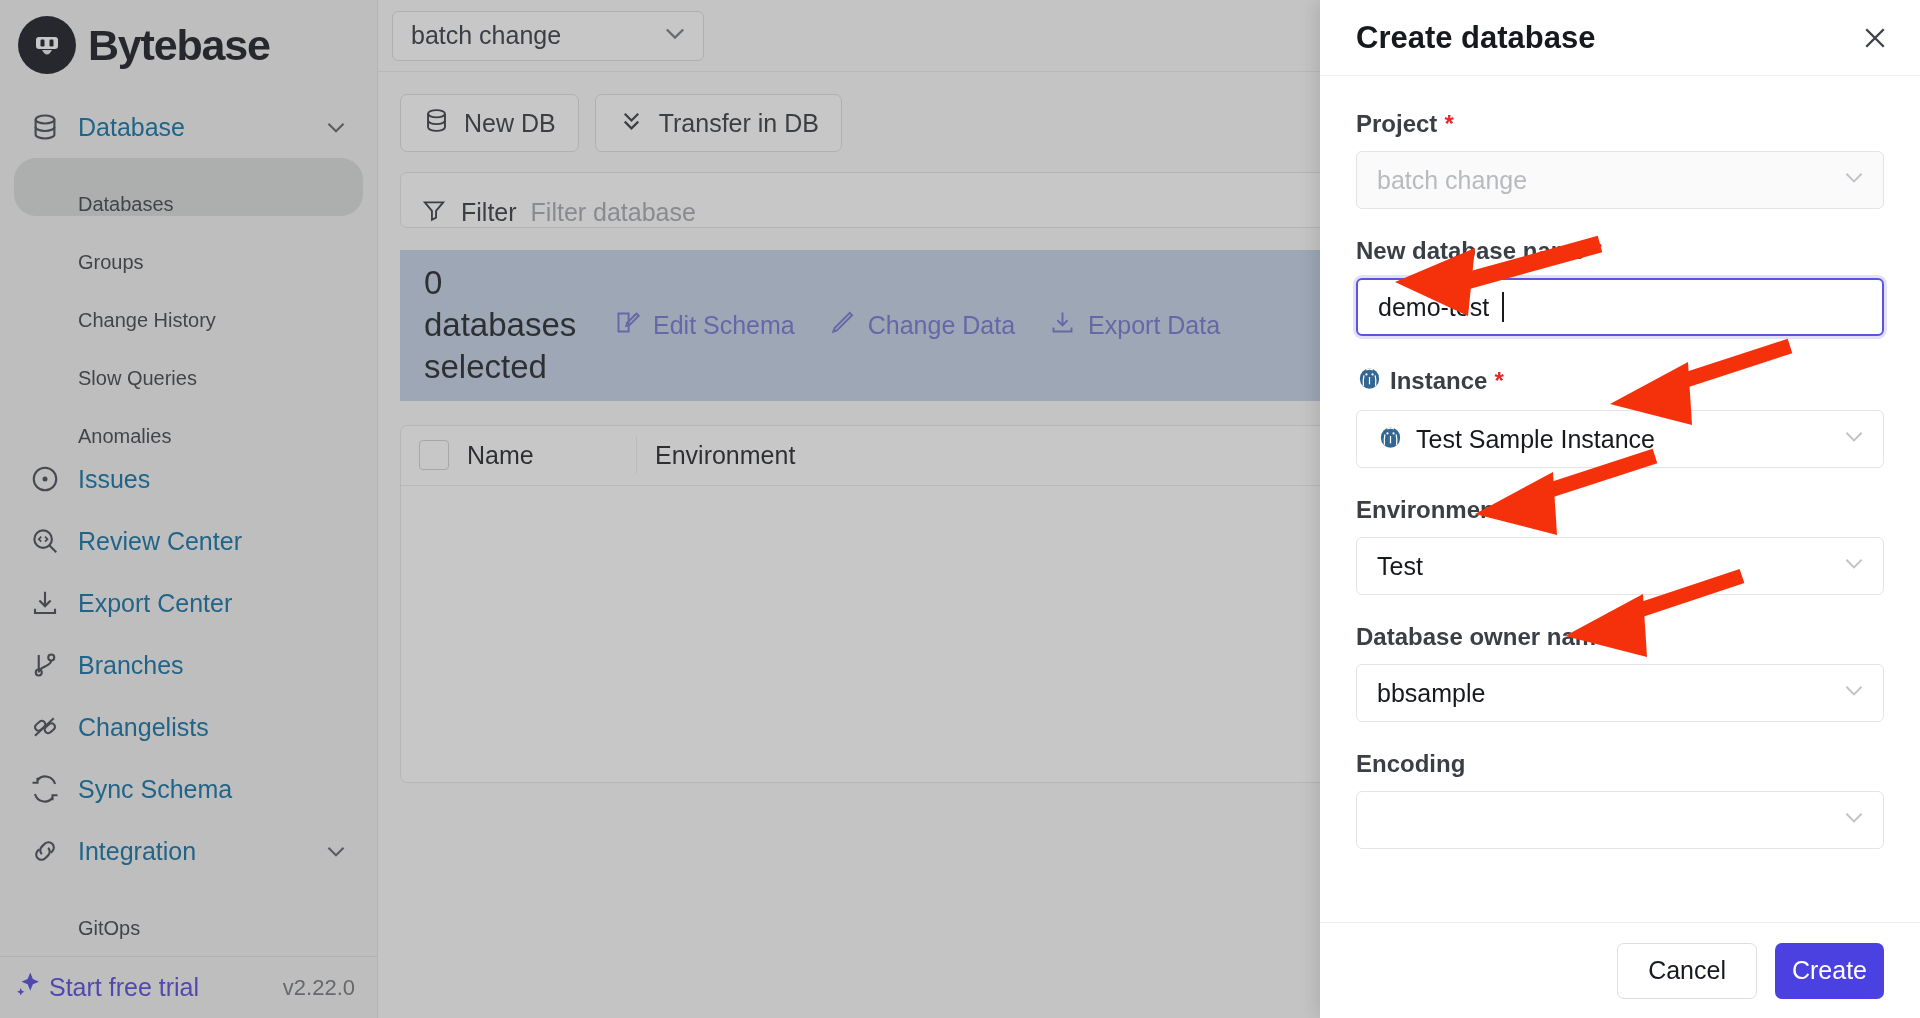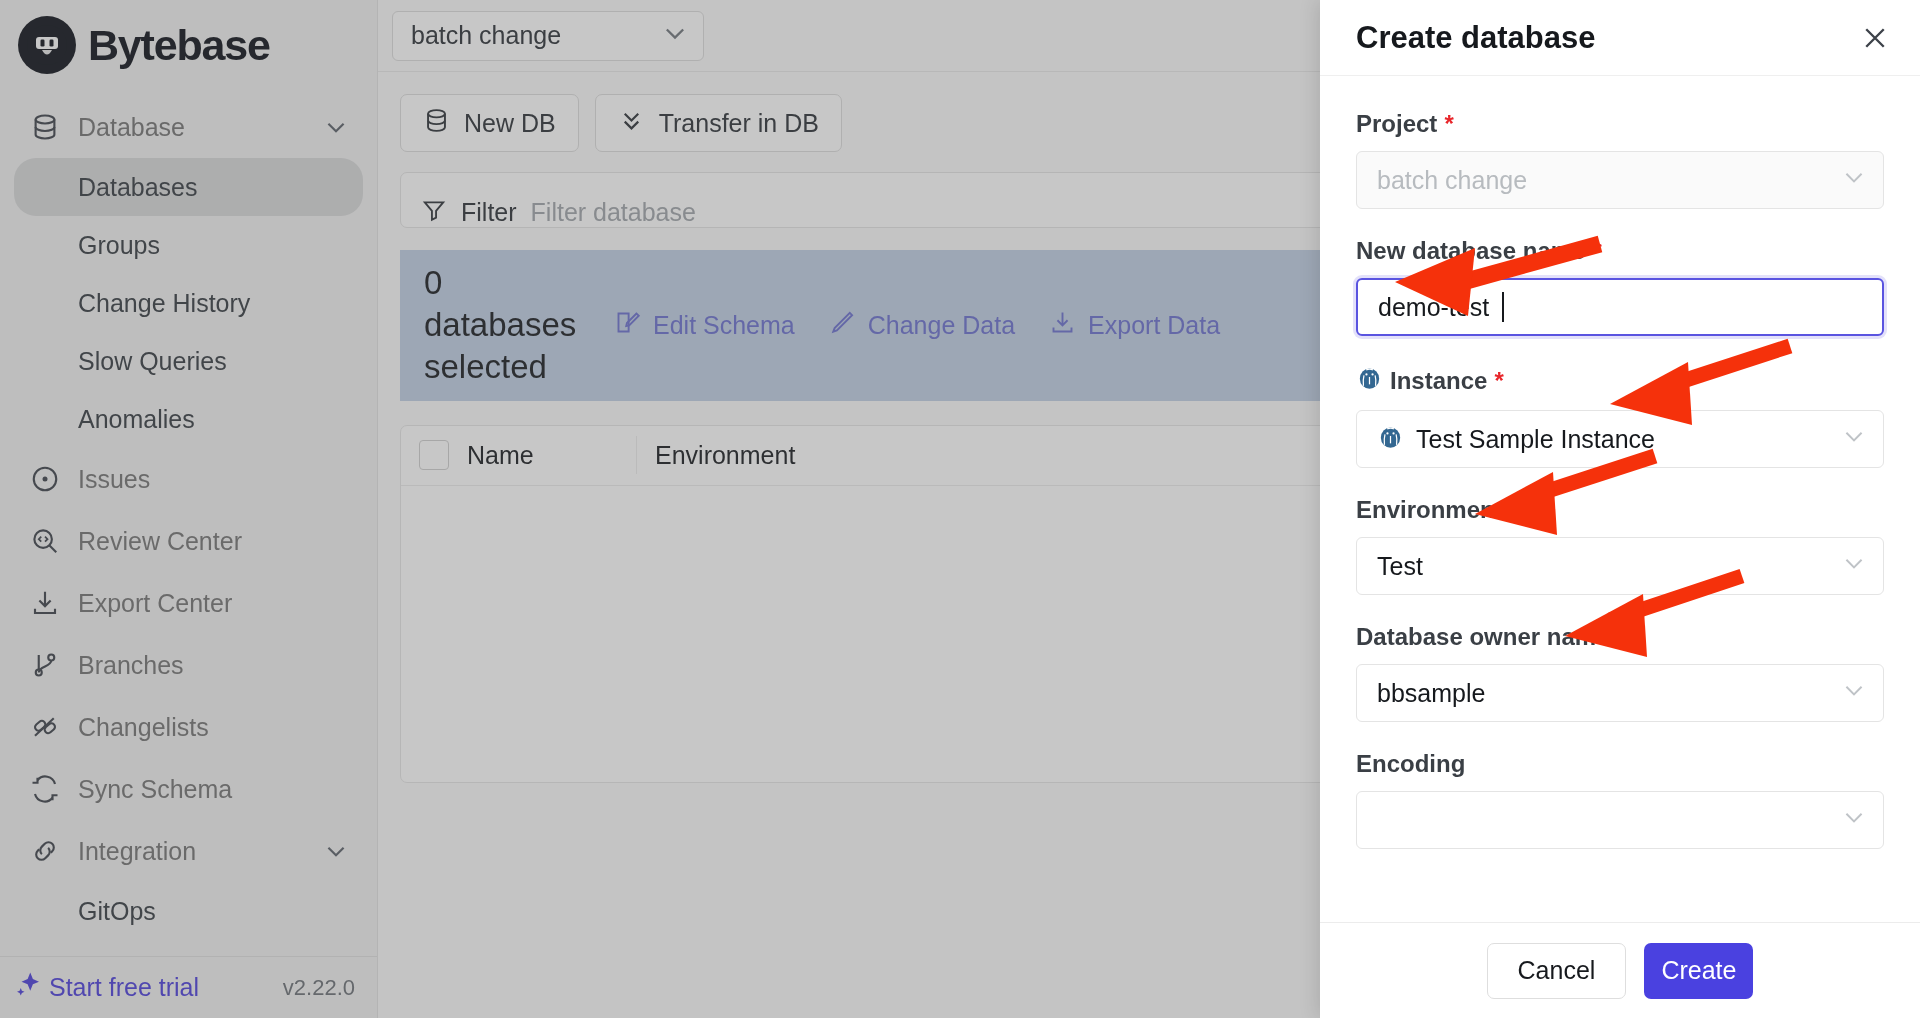--- a/index.html
+++ b/index.html
@@ -61,39 +61,39 @@
     flex: 1 1 auto;
     padding: 6px 14px 0 14px;
     overflow: hidden;
   }
   .nav-row {
     display: flex;
     align-items: center;
     height: 62px;
     padding: 0 14px;
     border-radius: 8px;
-    color: #737373;
+    color: #0369a1;
     font-size: 25px;
     cursor: pointer;
     gap: 16px;
   }
   .nav-row .ico {
     width: 34px; height: 34px;
     display: inline-flex; align-items: center; justify-content: center;
     flex: 0 0 34px;
     color: #3c4149;
   }
   .nav-row .lbl { flex: 1 1 auto; white-space: nowrap; }
   .nav-row .chev { width: 26px; height: 26px; color: #5a6069; flex: 0 0 auto; }
   .nav-sub {
-    display: flex; align-items: center;
+    display: flex; align-items: flex-end;
     height: 58px;
     padding-left: 64px;
     border-radius: 22px;
-    font-size: 25px;
+    font-size: 20px;
     color: #343a40;
     cursor: pointer;
   }
   .nav-sub.active { background: #d8d9da; }
   .sidebar-footer {
     height: 62px;
     border-top: 1px solid #e0e0e0;
     display: flex;
     align-items: center;
     padding: 0 22px 0 14px;
@@ -311,21 +311,21 @@
   .caret {
     display: inline-block;
     width: 2px; height: 30px;
     background: #16191d;
     margin-left: 1px;
     vertical-align: middle;
   }
   .drawer-foot {
     height: 96px;
     border-top: 1px solid #ececec;
-    display: flex; align-items: center; justify-content: center;
+    display: flex; align-items: center; justify-content: flex-end;
     gap: 18px;
     padding: 0 36px;
     flex: 0 0 auto;
     background: #fff;
   }
   .btn-cancel {
     height: 56px; padding: 0 30px;
     border: 1px solid #dedede; border-radius: 7px;
     background: #fff; color: #16191d; font-size: 25px;
     cursor: pointer;

